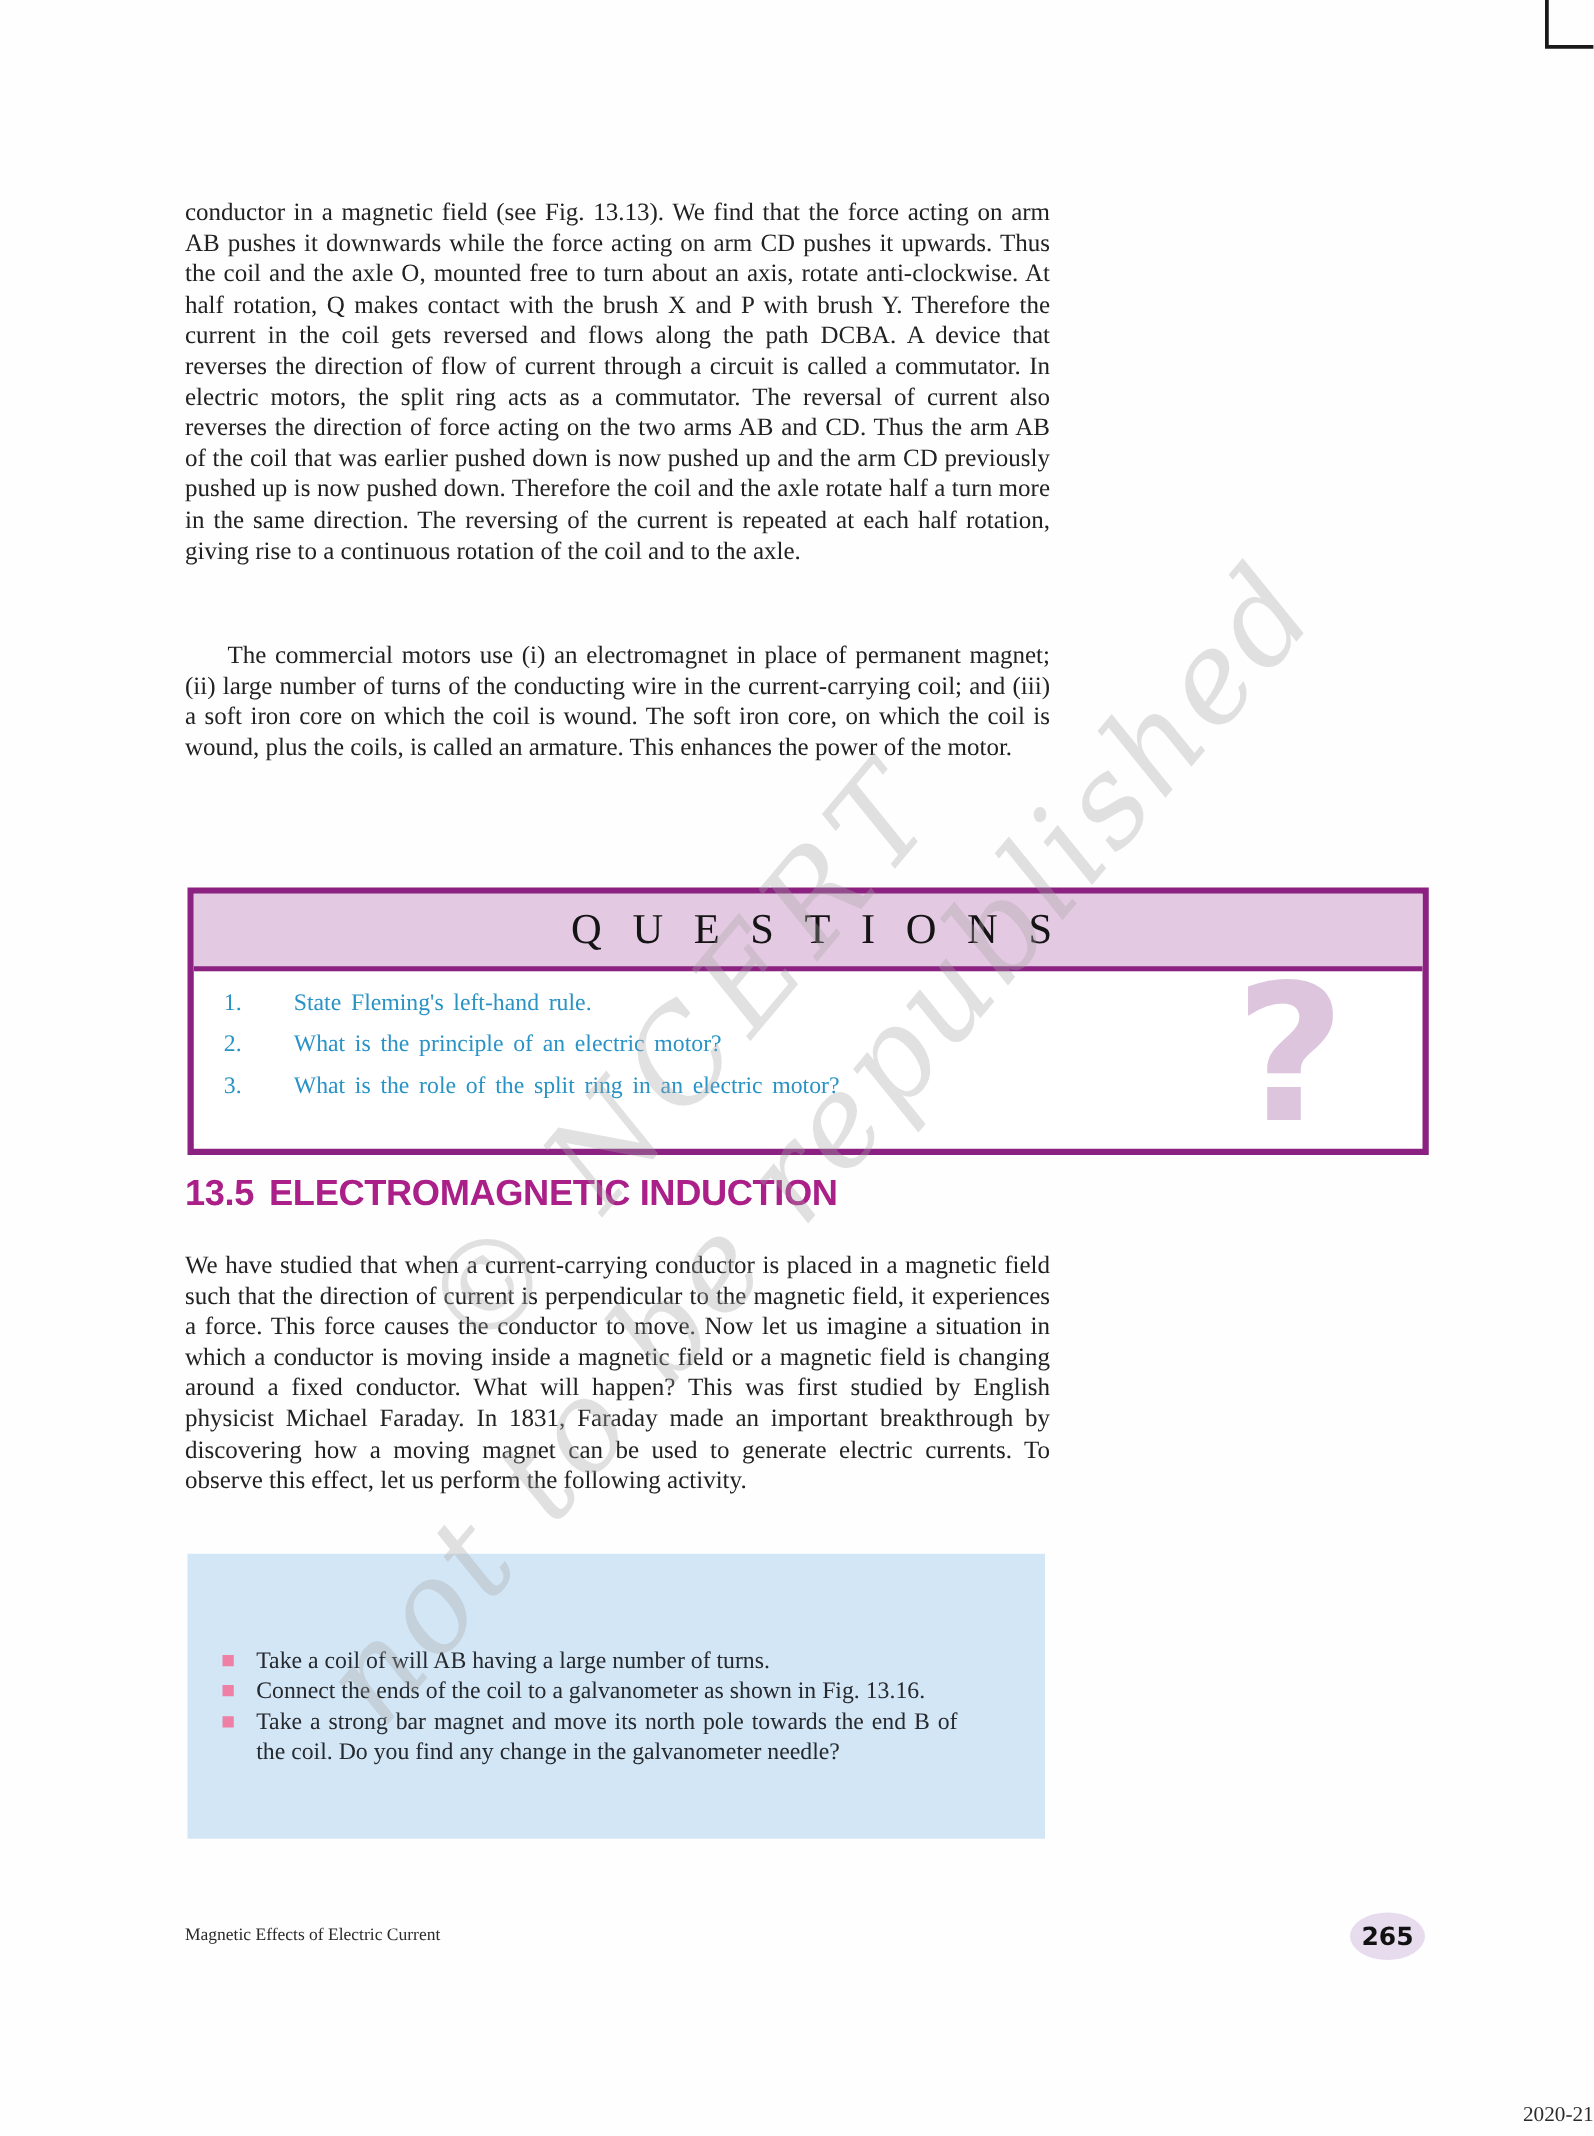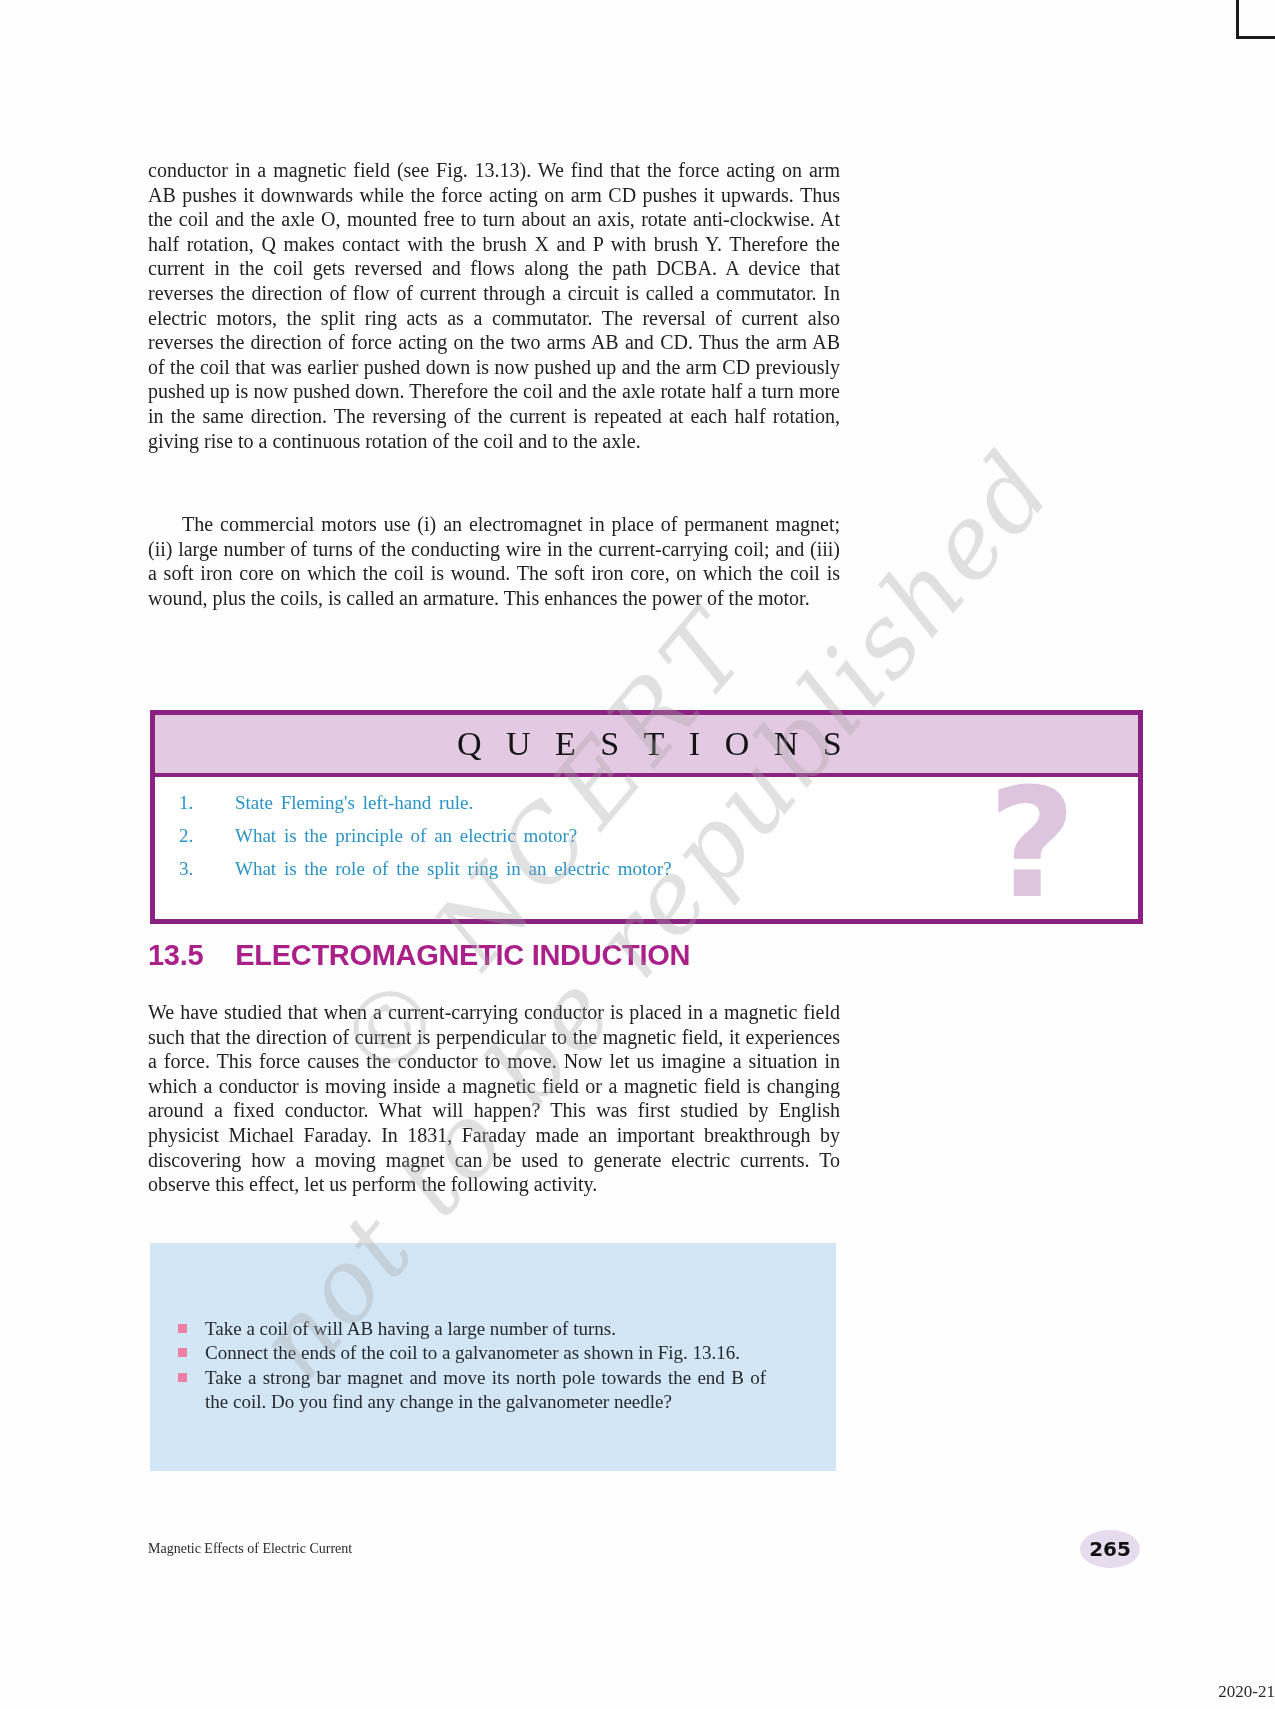--- a/index.html
+++ b/index.html
@@ -38,21 +38,21 @@
     font-family:"DejaVu Sans", sans-serif; font-weight:bold;
     font-size:152px; line-height:1; color:#ddc5dd;
   }
 
   
   .heading {
     position:absolute; left:148px; top:939px;
     font-family:"Liberation Sans", sans-serif; font-weight:bold;
     font-size:29px; letter-spacing:-0.3px; color:#aa1f88; white-space:nowrap;
   }
-  .heading .sec-num { margin-right:32px; }
+  .heading .sec-num { margin-right:12px; }
 
   
   .activity {
     position:absolute; left:150px; top:1243px; width:686px; height:228px;
     background:#d3e6f5; box-sizing:border-box;
   }
   .act-tab {
     position:absolute; left:25px; top:6px; background:#fbf2b3;
     padding:9px 18px 11px 14px; border-radius:2px;
     font-family:"Liberation Sans", sans-serif; font-weight:bold;

